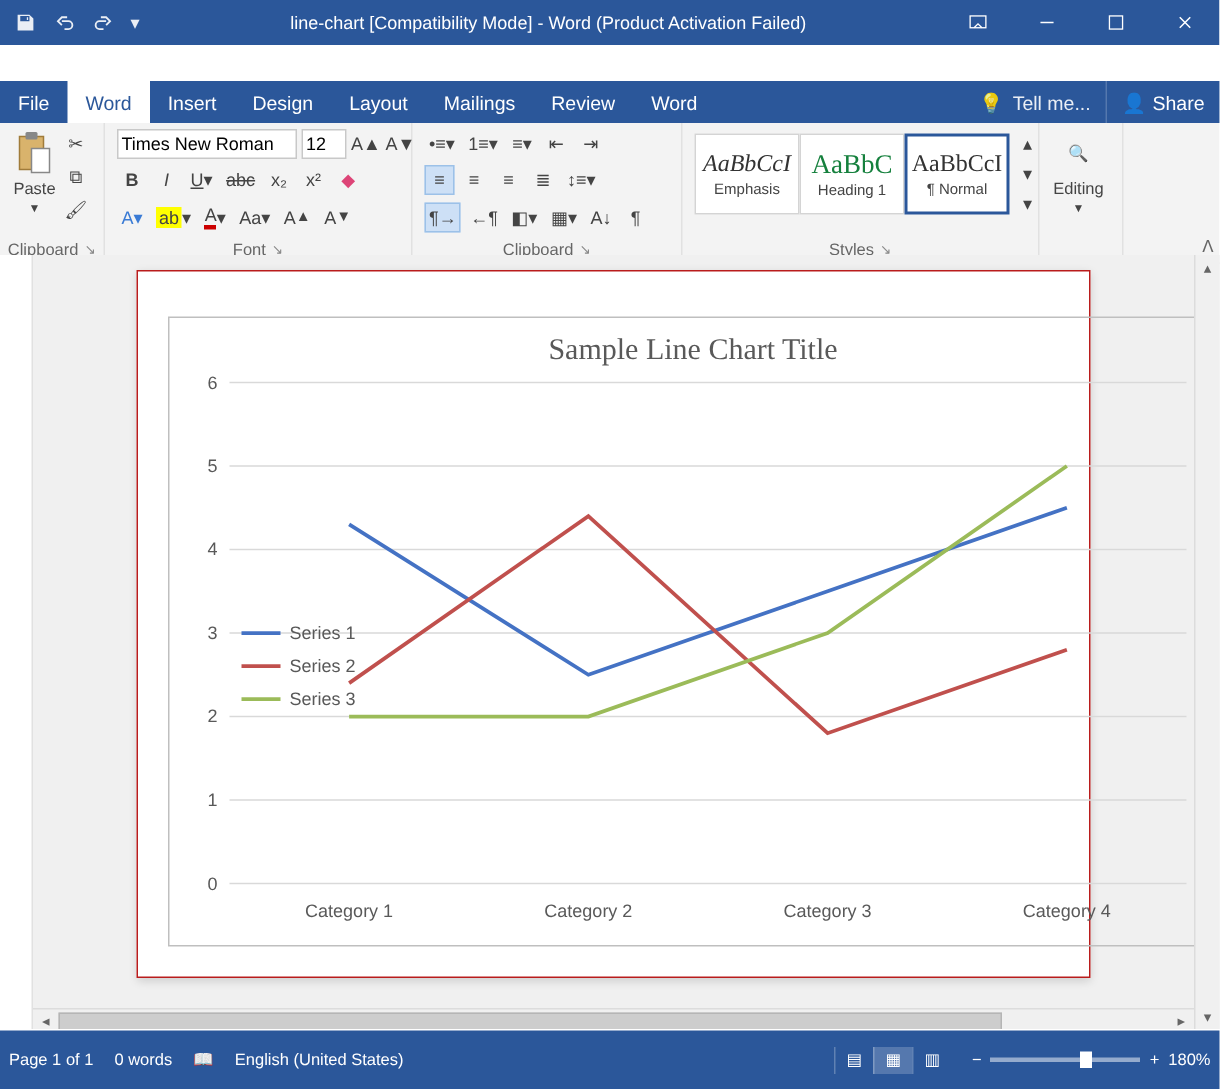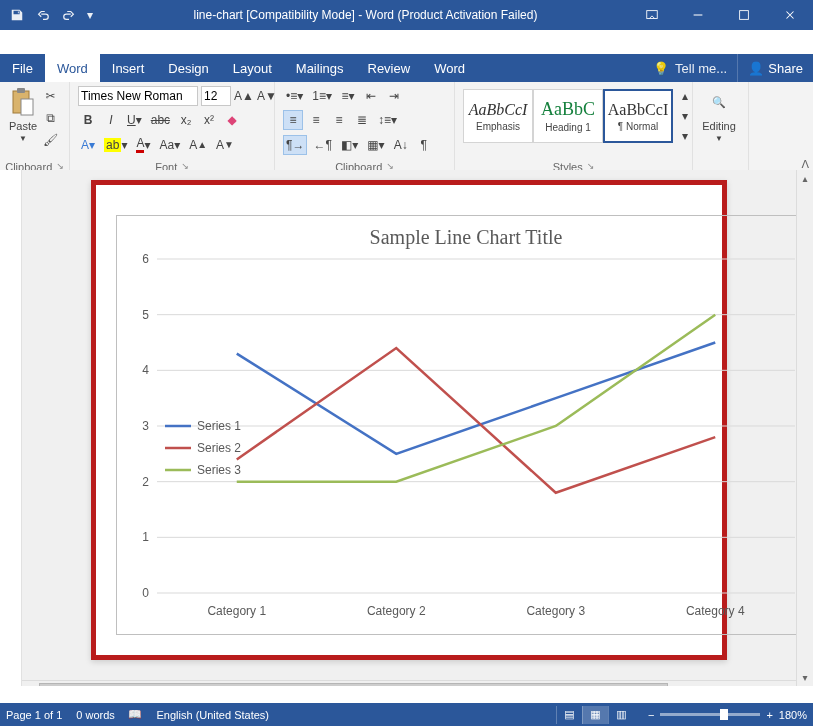--- a/index.html
+++ b/index.html
@@ -42,33 +42,33 @@
 
   .ribbon .collapse { position: absolute; right: 4px; bottom: 4px; font-size: 11px; color: #666; }
 
   
   .ruler-h { height: 18px; background: #fff; border-bottom: 1px solid #e1e1e1; position: relative; overflow: hidden; font-size: 9px; color: #666; }
   .ruler-v { width: 22px; background: #fff; border-right: 1px solid #e1e1e1; }
 
   
   .docwrap { position: absolute; top: 170px; left: 0; right: 0; bottom: 40px; display: flex; background: #f0f0f0; }
   .docscroll { flex: 1; overflow: auto; position: relative; }
-  .page { width: 636px; margin: 10px auto 20px auto; background: #fff; border: 5px solid #b91c1c; box-shadow: 0 2px 6px rgba(0,0,0,.15); padding: 30px 20px 20px 20px; }
+  .page { width: 636px; margin: 10px auto 20px auto; background: #fff; border: 1px solid #b91c1c; box-shadow: 0 2px 6px rgba(0,0,0,.15); padding: 30px 20px 20px 20px; }
   .chartbox { width: 700px; height: 420px; border: 1px solid #bfbfbf; margin: 0 auto; position: relative; }
 
   .chart-title { text-align: center; font-size: 20px; color: #595959; font-family: "Segoe UI"; padding: 10px 0 4px; }
 
   .sbar-v { width: 17px; background: #f0f0f0; border-left: 1px solid #dcdcdc; display: flex; flex-direction: column; align-items: center; justify-content: space-between; }
   .sbar-v .arrow, .sbar-h .arrow { width: 17px; height: 17px; display:flex; align-items:center; justify-content:center; color:#666; font-size:10px; }
   .sbar-h { height: 17px; background:#f0f0f0; border-top:1px solid #dcdcdc; display:flex; align-items:center; }
   .sbar-h .track { flex:1; height: 100%; position:relative; }
   .sbar-h .thumb { position:absolute; left:0; width: 85%; top:2px; bottom:2px; background:#cdcdcd; border:1px solid #b5b5b5; }
 
   
-  .statusbar { position: absolute; left: 0; right: 0; bottom: 0; height: 23px; background: #2b579a; color: #fff; display: flex; align-items: center; font-size: 11px; padding: 0 6px; gap: 14px; }
+  .statusbar { position: absolute; left: 0; right: 0; bottom: 0; height: 39px; background: #2b579a; color: #fff; display: flex; align-items: center; font-size: 11px; padding: 0 6px; gap: 14px; }
   .statusbar .seg { display: flex; align-items: center; gap: 4px; }
   .statusbar .spacer { flex: 1; }
   .viewbtns { display: flex; gap: 0; }
   .viewbtn { width: 26px; height: 18px; display:flex; align-items:center; justify-content:center; border-left:1px solid rgba(255,255,255,.25); }
   .zoom { display:flex; align-items:center; gap:6px; }
   .zoom .track { width: 100px; height: 3px; background: rgba(255,255,255,.5); position: relative; }
   .zoom .thumb { position:absolute; top:-4px; width:8px; height:11px; background:#fff; left:60%; }
 
   svg { display:block; }
   .ico svg, .rbtn svg, .winbtn svg { width: 14px; height: 14px; }

